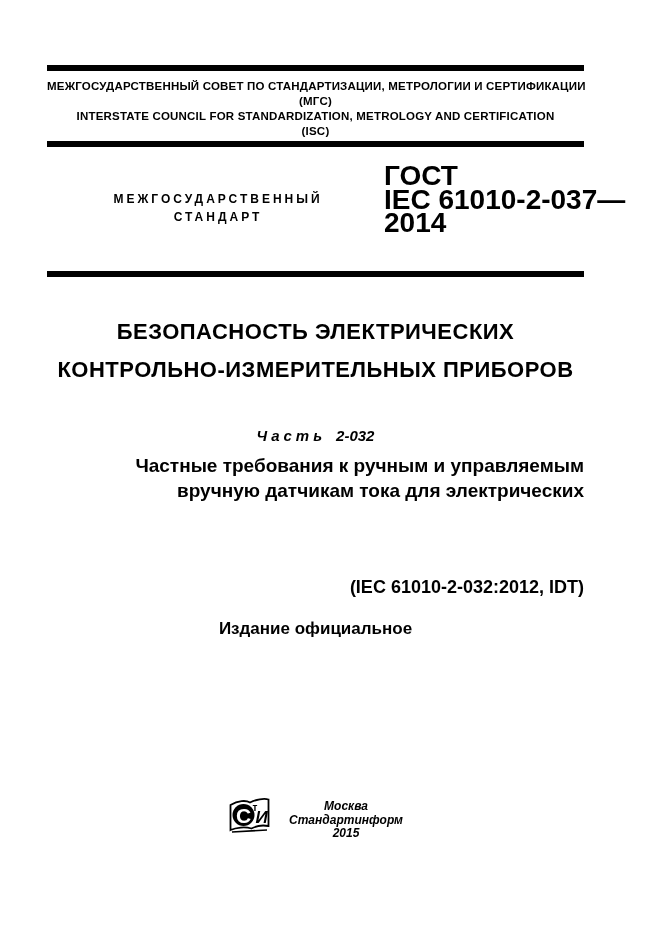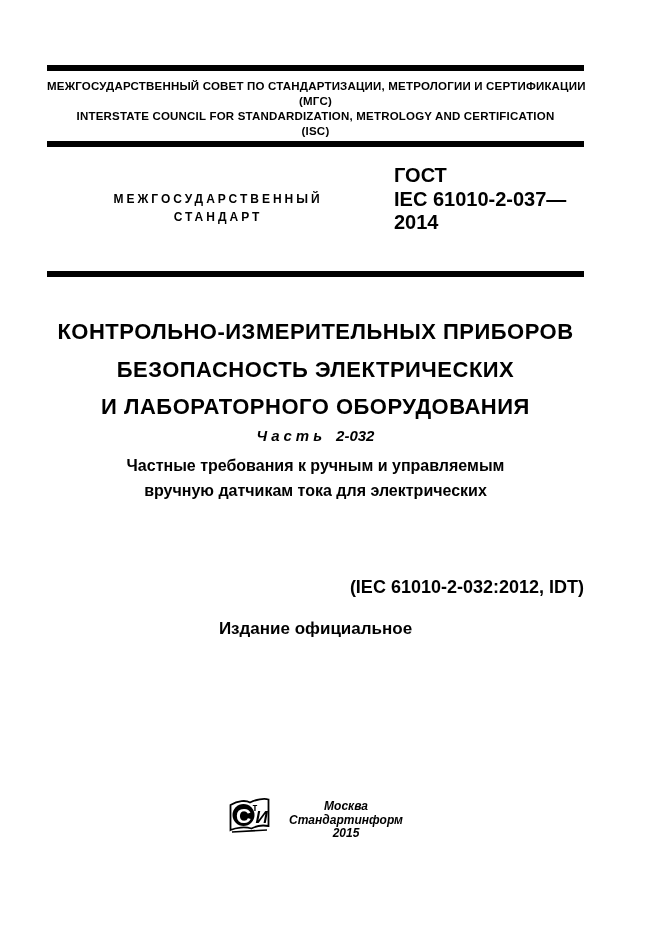--- a/index.html
+++ b/index.html
@@ -40,22 +40,22 @@
     position: absolute;
     left: 73px; top: 190px; width: 290px;
     text-align: center;
     font-size: 12px;
     line-height: 18px;
     letter-spacing: 3px;
     white-space: nowrap;
   }
   .designation {
     position: absolute;
-    left: 394px; top: 164px;
-    font-size: 20px;
+    left: 384px; top: 164px;
+    font-size: 28px;
     line-height: 23.5px;
     white-space: nowrap;
   }
   .doc-title {
     position: absolute;
     left: 47px; top: 313px; width: 537px;
     text-align: center;
     font-size: 22px;
     line-height: 37.5px;
     letter-spacing: 0.5px;
@@ -66,22 +66,22 @@
     left: 47px; top: 427px; width: 537px;
     text-align: center;
     font-size: 15px;
     white-space: nowrap;
     font-style: italic;
   }
   .part-word { letter-spacing: 4px; margin-right: 10px; }
   .subtitle {
     position: absolute;
     left: 47px; top: 454px; width: 537px;
-    text-align: center;
-    font-size: 16px;
+    text-align: right;
+    font-size: 19px;
     line-height: 24.5px;
     white-space: nowrap;
   }
   .idt {
     position: absolute;
     left: 47px; top: 577px; width: 537px;
     text-align: right;
     font-size: 18px;
   }
   .edition {
@@ -130,23 +130,22 @@
 
   <div class="designation">
     <div>ГОСТ</div>
     <div>IEC 61010-2-037—</div>
     <div>2014</div>
   </div>
 
   <div class="bar bar3"></div>
 
   <div class="doc-title">
+    <div>БЕЗОПАСНОСТЬ ЭЛЕКТРИЧЕСКИХ</div>
     <div>КОНТРОЛЬНО-ИЗМЕРИТЕЛЬНЫХ ПРИБОРОВ</div>
-    <div>БЕЗОПАСНОСТЬ ЭЛЕКТРИЧЕСКИХ</div>
-    <div>И ЛАБОРАТОРНОГО ОБОРУДОВАНИЯ</div>
   </div>
 
   <div class="part-line">
     <span class="part-word">Часть</span><span class="part-num">2-032</span>
   </div>
 
   <div class="subtitle">
     <div>Частные требования к ручным и управляемым</div>
     <div>вручную датчикам тока для электрических</div>
   </div>

